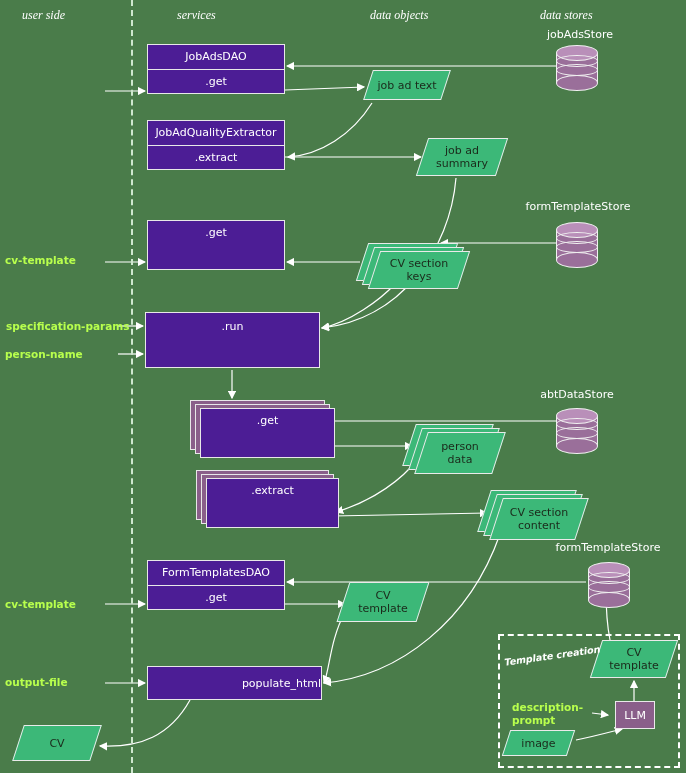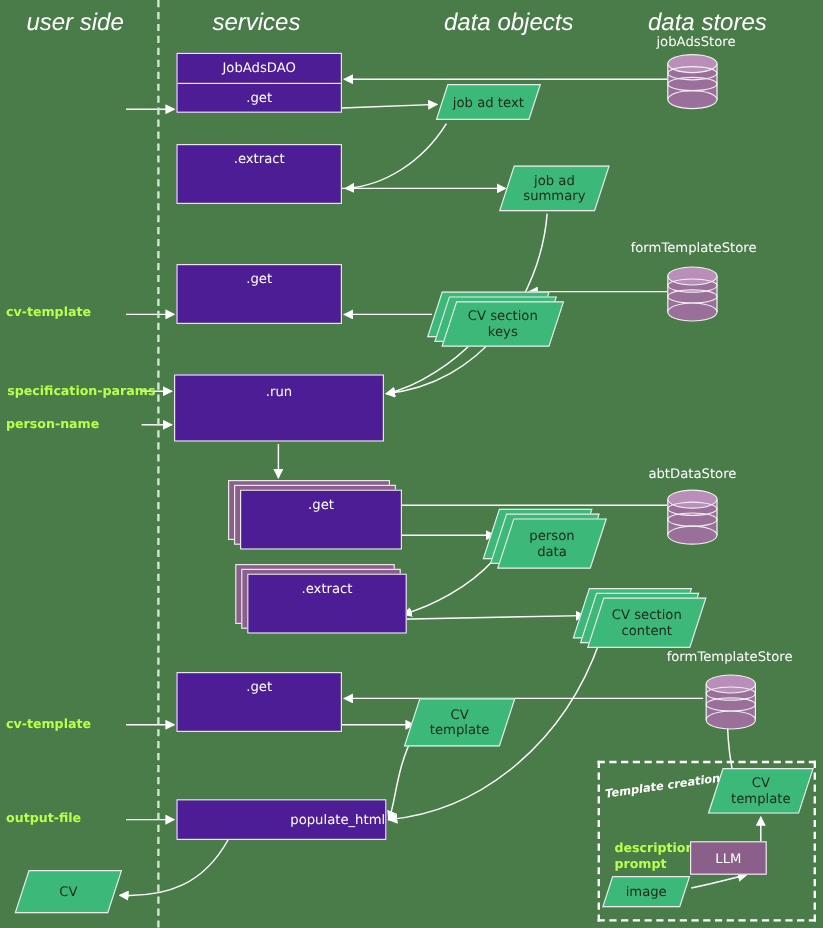--- a/index.html
+++ b/index.html
@@ -9,23 +9,23 @@
     font-family:"DejaVu Sans", sans-serif;
     position:relative;
     overflow:hidden;
   }
   #stage{position:absolute;left:0;top:0;width:686px;height:773px;}
   svg.links{position:absolute;left:0;top:0;width:686px;height:773px;pointer-events:none;}
 
   .hdr{
     position:absolute;
     font-style:italic;
-    font-size:20px;
+    font-size:12px;
     color:#ffffff;
-    font-family:Liberation Sans, sans-serif;
+    font-family:Liberation Serif, serif;
     white-space:nowrap;
   }
 
   
   .svcbox{
     position:absolute;
     background:#4c1d95;
     border:1px solid #e8e8e8;
     box-sizing:border-box;
     color:#ffffff;
@@ -225,20 +225,21 @@
   <div class="ulabel" style="left:5px;top:676px;">output-file</div>
   <div class="ulabel" style="left:512px;top:701px;">description-
 prompt</div>
 
   <div class="svcbox" style="left:147px;top:44px;width:138px;height:50px;">
     <div class="title">JobAdsDAO</div>
     <div class="method">.get</div>
   </div>
 
   <div class="svcbox" style="left:147px;top:120px;width:138px;height:50px;">
+    <div class="title">JobAdQualityExtractor</div>
     <div class="method">.extract</div>
   </div>
 
   <div class="svcbox" style="left:147px;top:220px;width:138px;height:50px;">
     <div class="method">.get</div>
   </div>
 
   <div class="svcbox" style="left:145px;top:312px;width:175px;height:56px;">
     <div class="method" style="height:27px;line-height:27px;">.run</div>
   </div>
@@ -249,20 +250,21 @@
     <div class="method">.get</div>
   </div>
 
   <div class="stack" style="left:196px;top:470px;width:133px;height:50px;"></div>
   <div class="stack" style="left:201px;top:474px;width:133px;height:50px;"></div>
   <div class="svcbox" style="left:206px;top:478px;width:133px;height:50px;">
     <div class="method">.extract</div>
   </div>
 
   <div class="svcbox" style="left:147px;top:560px;width:138px;height:50px;">
+    <div class="title">FormTemplatesDAO</div>
     <div class="method">.get</div>
   </div>
 
   <div class="svcbox" style="left:147px;top:666px;width:175px;height:34px;">
     <div class="method" style="height:34px;line-height:34px;text-align:right;">populate_html</div>
   </div>
 
   <div class="dobj" style="left:368px;top:70px;width:78px;height:30px;">
     <div class="lbl">job ad text</div>
   </div>
@@ -342,17 +344,17 @@
   <div class="cyl" style="left:588px;top:562px;width:42px;height:48px;">
     <div class="body"></div>
     <div class="bot"></div>
     <div class="top"></div>
     <div class="ring1"></div>
     <div class="ring2"></div>
   </div>
 
   <div class="tmplgroup" style="left:498px;top:634px;width:182px;height:134px;"></div>
   <div class="tmpltitle" style="left:504px;top:650px;">Template creation</div>
-  <div class="llmbox" style="left:575px;top:701px;width:64px;height:28px;">
+  <div class="llmbox" style="left:615px;top:701px;width:40px;height:28px;">
     <span>LLM</span>
   </div>
 
 </div>
 
 </body></html>

